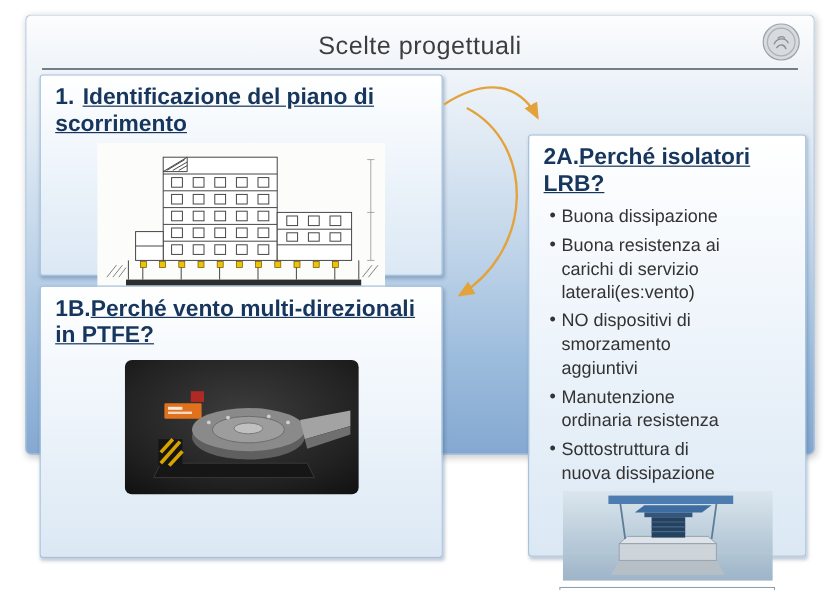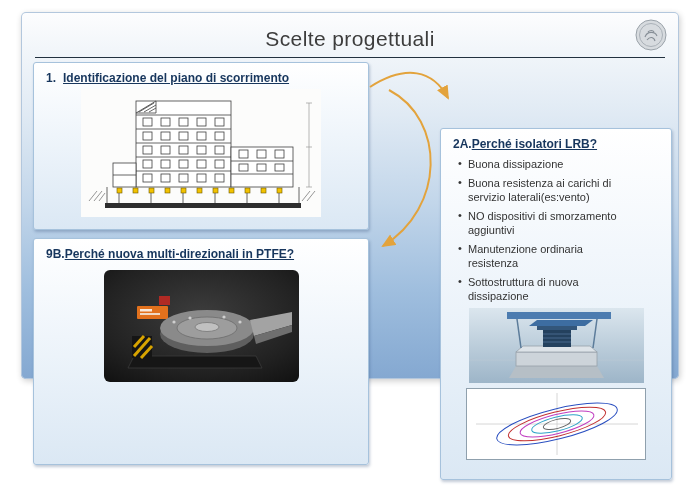--- a/index.html
+++ b/index.html
@@ -13,28 +13,28 @@
   .slide-title{position:absolute;top:15px;left:0;width:100%;text-align:center;
     font-size:21px;color:#3d3d3d;letter-spacing:.4px}
   .title-rule{position:absolute;top:45px;left:14px;right:14px;height:0;border-top:1.6px solid #22313f}
   .logo{position:absolute;top:7px;right:12px;width:32px;height:32px}
 
   .panel{position:absolute;border:1px solid #a6c2dc;border-radius:3px;
     background:linear-gradient(180deg,#ffffff 0%,#f2f7fc 35%,#dbe8f4 100%);
     box-shadow:1px 2px 3px rgba(40,70,110,.28)}
   .panel-1{left:12px;top:50px;width:336px;height:168px}
   .panel-2b{left:12px;top:226px;width:336px;height:227px}
-  .panel-2a{left:419px;top:116px;width:232px;height:352px}
-
-  .panel-heading{padding:8px 10px 2px 12px;font-size:12px;font-weight:600;color:#17365d}
+  .panel-2a{left:419px;top:100px;width:232px;height:352px}
+
+  .panel-heading{padding:8px 10px 2px 12px;font-size:19px;font-weight:600;color:#17365d}
   .panel-heading .htext{text-decoration:underline}
   .panel-1 .num{margin-right:7px}
 
   ul.bullets{list-style:none;padding:4px 6px 0 16px}
-  ul.bullets li{position:relative;padding-left:11px;font-size:11px;color:#333;
+  ul.bullets li{position:relative;padding-left:11px;font-size:15px;color:#333;
     line-height:1.32;margin-bottom:4px}
   ul.bullets li::before{content:"\2022";position:absolute;left:1px;top:-1px;color:#333}
   .panel-2a ul.bullets li{max-width:160px}
   .panel-2b ul.bullets li{max-width:276px}
 
   .img-wrap{display:flex;justify-content:center}
   .img-wrap.mt4{margin-top:2px}
   .img-wrap.mt8{margin-top:7px}
   .img-wrap.mt6{margin-top:5px}
   svg{display:block}
@@ -146,21 +146,21 @@
           <line x1="225" y1="14" x2="231" y2="14" stroke="#999"></line>
             <line x1="225" y1="58" x2="231" y2="58" stroke="#999"></line>
             <line x1="225" y1="98" x2="231" y2="98" stroke="#999"></line>
         </g>
       </svg>
     </div>
   </div>
 
   <div class="panel panel-2b">
     <div class="panel-heading">
-      <span class="num">9B.</span><span class="htext">Perché nuova multi-direzionali in PTFE?</span>
+      <span class="num">1B.</span><span class="htext">Perché vento multi-direzionali in PTFE?</span>
     </div>
     <div class="img-wrap mt8">
       <svg width="195" height="112" viewBox="0 0 195 112">
         <defs>
           <radialGradient id="ptfebg" cx="0.5" cy="0.4" r="0.85">
             <stop offset="0" stop-color="#3d3d3d"></stop>
               <stop offset="0.6" stop-color="#222222"></stop>
               <stop offset="1" stop-color="#0c0c0c"></stop>
           </radialGradient>
         </defs>

